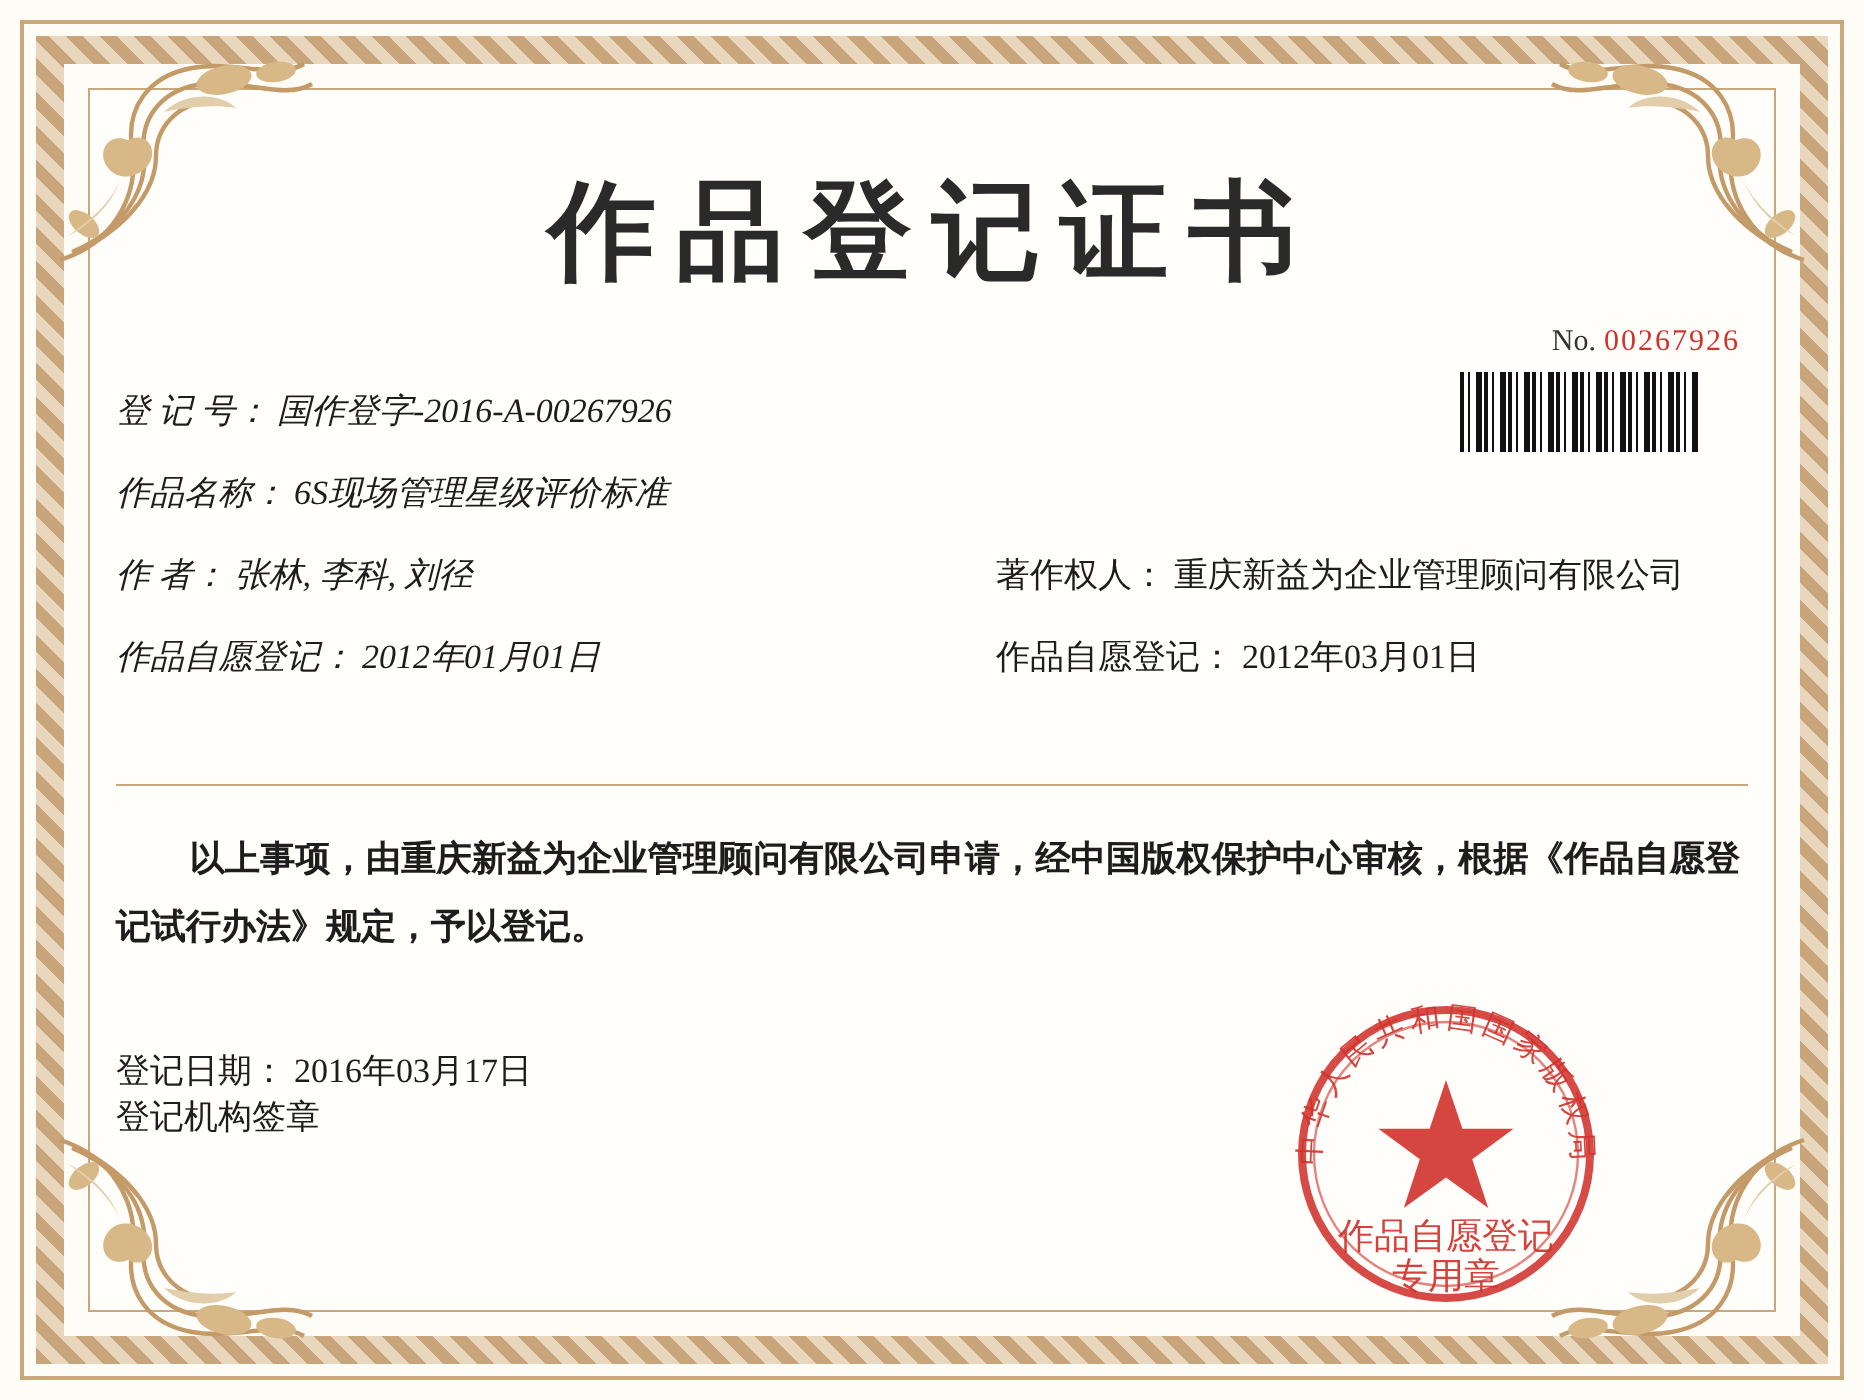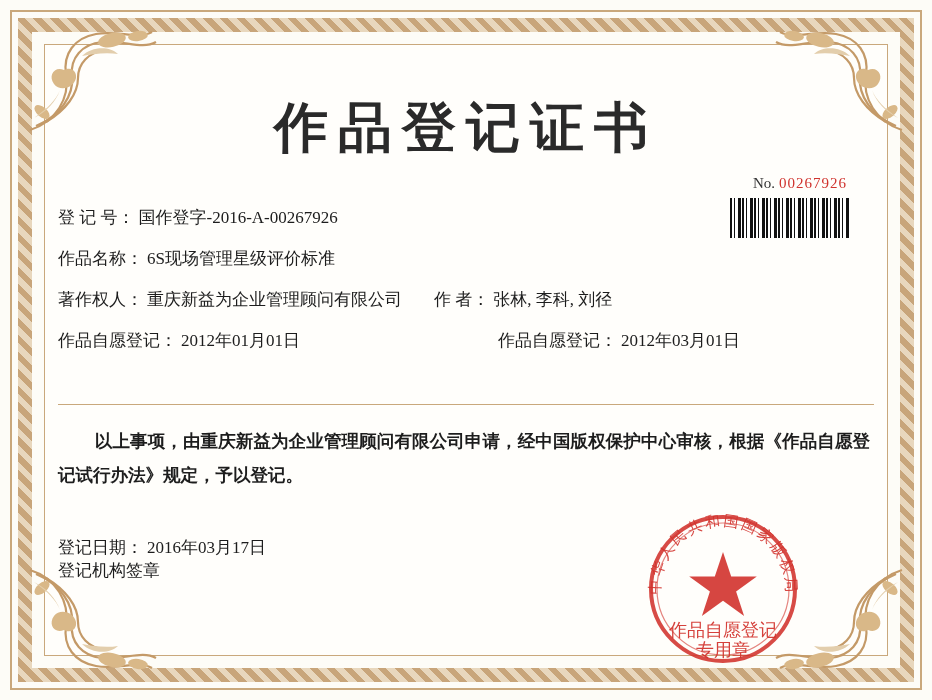--- a/index.html
+++ b/index.html
@@ -56,37 +56,37 @@
   .corner svg { display:block; }
   .c-tl { left: 26px;  top: 26px; }
   .c-tr { right: 26px; top: 26px;  transform: scaleX(-1); }
   .c-bl { left: 26px;  bottom: 26px; transform: scaleY(-1); }
   .c-br { right: 26px; bottom: 26px; transform: scale(-1,-1); }
 
   
   .content {
     position: absolute;
     left: 44px; top: 44px;
-    width: 844px; height: 612px; margin-top: 12px;
+    width: 844px; height: 612px;
   }
   .title {
     text-align: center;
     font-size: 54px;
     font-weight: bold;
     letter-spacing: 10px;
     color: #2a2a2a;
     margin-top: 36px;
     font-family: "DejaVu Serif", "Liberation Serif", serif;
   }
 
   .no-block {
     position: absolute;
     right: 18px;
     top: 118px;
-    text-align: center;
+    text-align: right;
     width: 140px;
   }
   .no-label {
     font-size: 15px;
     color: #333;
     display: inline-block;
   }
   .no-value {
     font-size: 15px;
     color: #d0332e;
@@ -116,21 +116,21 @@
     color: #1d1d1d;
   }
   .row {
     display: flex;
     margin-bottom: 18px;
   }
   .cell {
     display: flex;
     align-items: flex-start;
   }
-  .cell.left  { width: 440px; }
+  .cell.left  { width: 440px; font-style: italic; }
   .cell.right { width: 376px; }
   .lbl {
     white-space: nowrap;
     color: #1d1d1d;
   }
   .val {
     margin-left: 4px;
     color: #1d1d1d;
   }
 
@@ -287,27 +287,27 @@
       </div>
 
       <div class="row">
         <div class="cell left">
           <span class="lbl">作品名称：</span>
           <span class="val">6S现场管理星级评价标准</span>
         </div>
       </div>
 
       <div class="row">
+        <div class="cell left">
+          <span class="lbl">作    者：</span>
+          <span class="val">张林, 李科, 刘径</span>
+        </div>
         <div class="cell right">
           <span class="lbl">著作权人：</span>
           <span class="val">重庆新益为企业管理顾问有限公司</span>
-        </div>
-        <div class="cell left">
-          <span class="lbl">作    者：</span>
-          <span class="val">张林, 李科, 刘径</span>
         </div>
       </div>
 
       <div class="row">
         <div class="cell left">
           <span class="lbl">作品自愿登记：</span>
           <span class="val">2012年01月01日</span>
         </div>
         <div class="cell right">
           <span class="lbl">作品自愿登记：</span>

